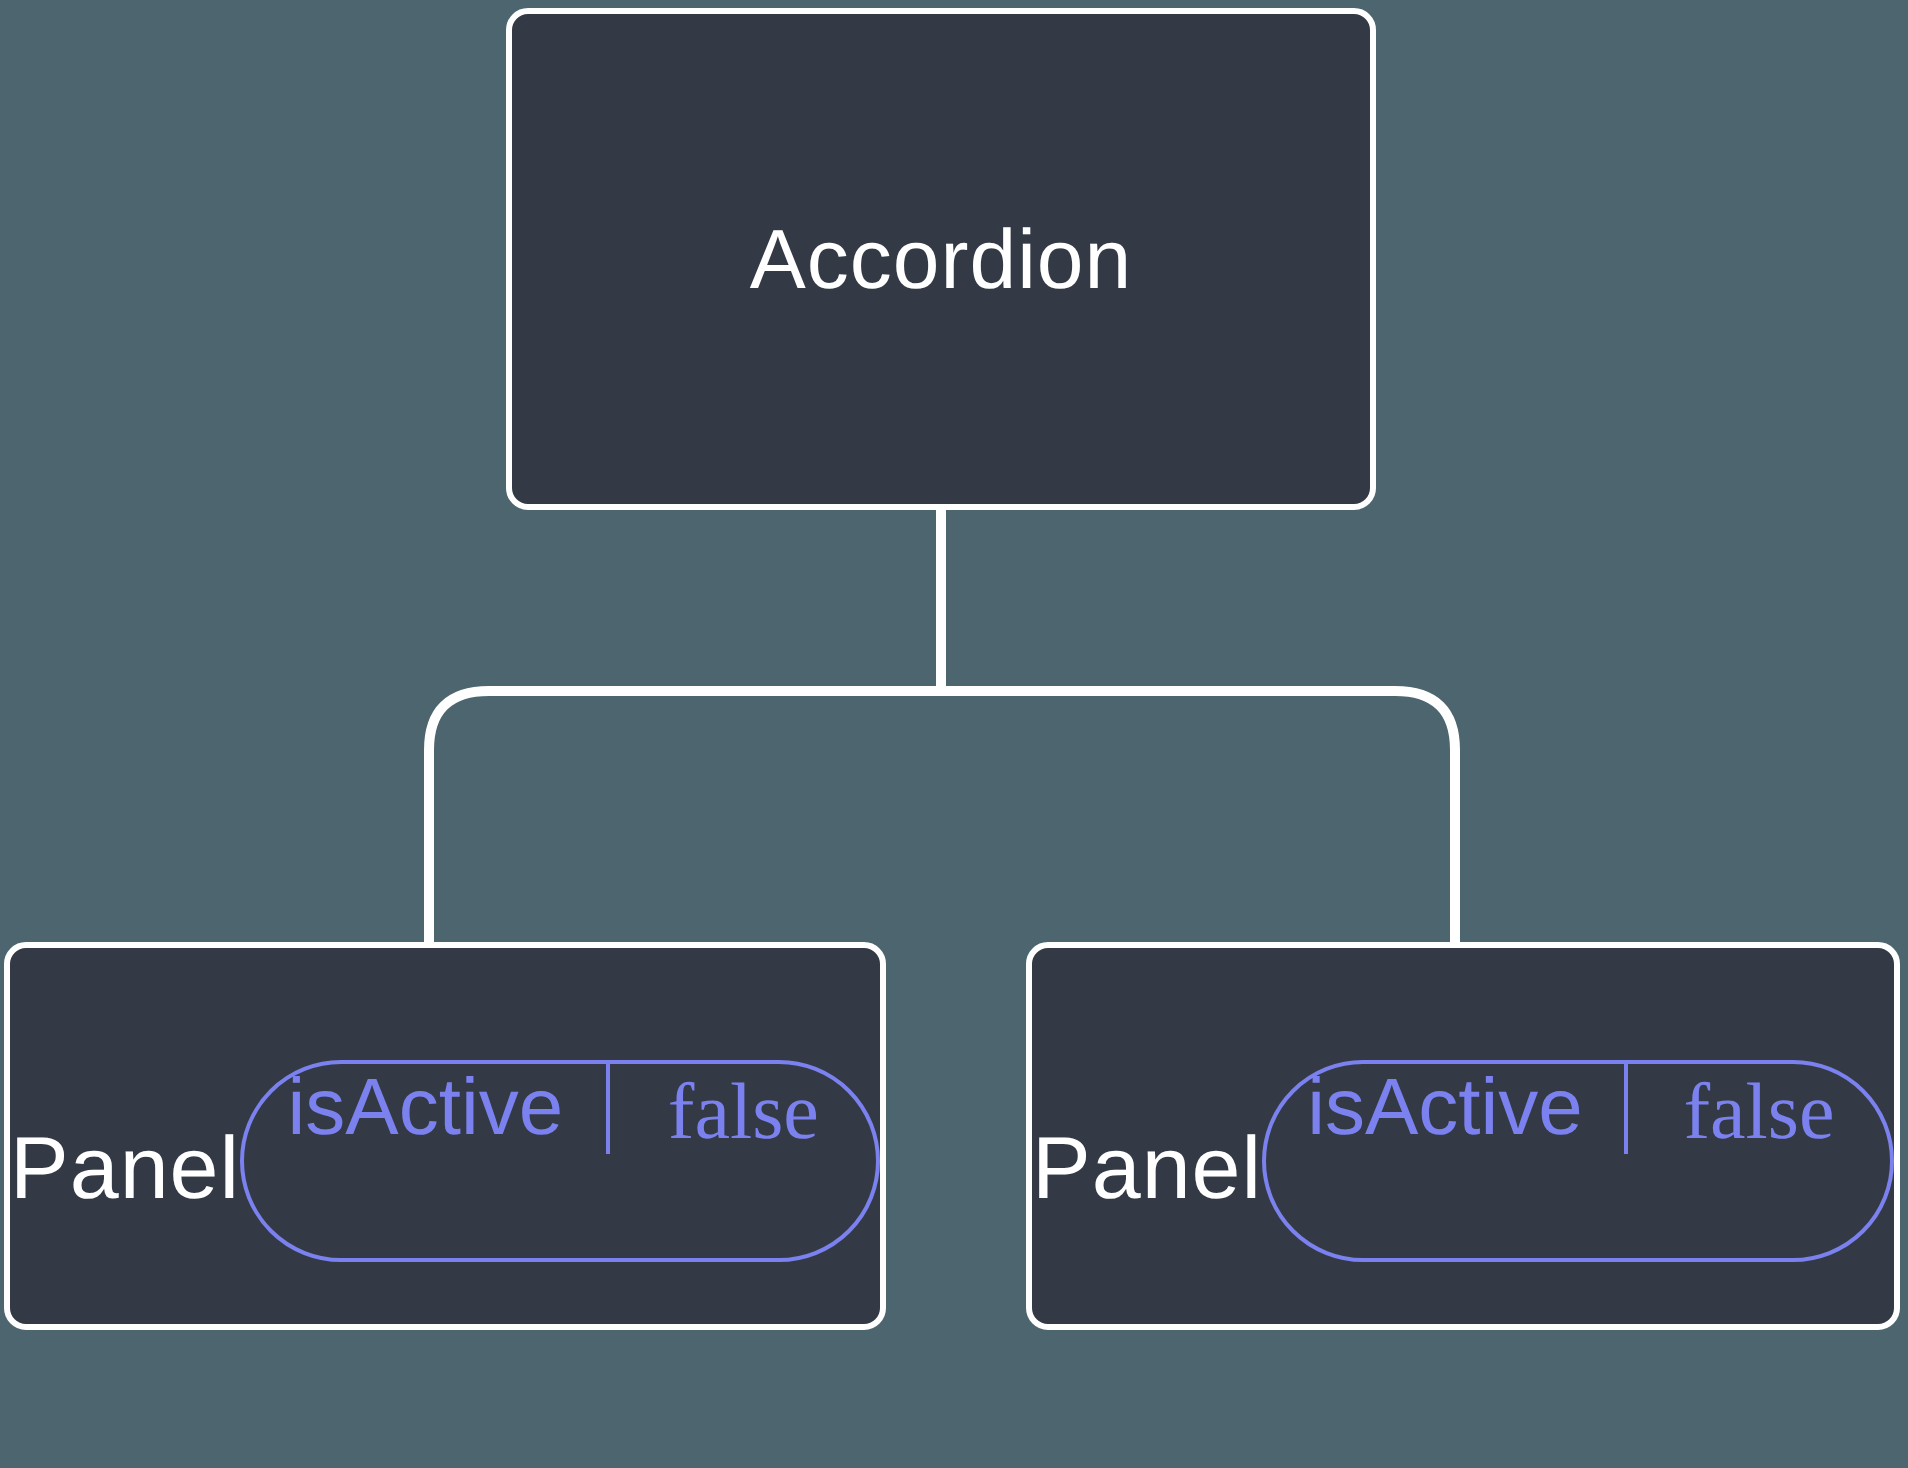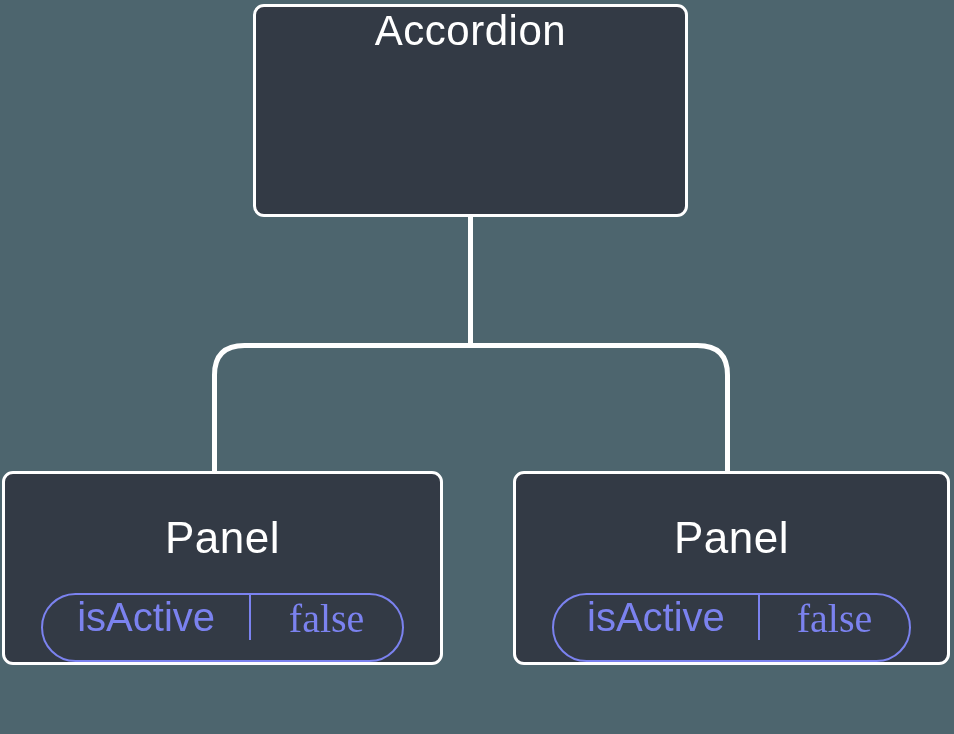--- a/index.html
+++ b/index.html
@@ -26,30 +26,30 @@
     pointer-events:none;
   }
   .node{
     position:absolute;
     background:var(--node-fill);
     border:3px solid var(--node-border);
     border-radius:11px;
     color:var(--node-text);
   }
   .node-root{
-    left:253px;top:4px;width:435px;height:213px;
-    display:flex;align-items:flex-start;justify-content:center;
+    left:253px;top:4px;width:435px;height:251px;
+    display:flex;align-items:center;justify-content:center;
   }
   .root-label{
     font-size:42px;font-weight:500;letter-spacing:0.5px;
     color:var(--node-text);
   }
   .node-panel{
     top:471px;height:194px;
-    display:flex;flex-direction:column;align-items:center;
+    display:flex;flex-direction:row;align-items:center;
   }
   .node-panel-left{left:2px;width:441px;}
   .node-panel-right{left:513px;width:437px;}
   .panel-title{
     margin-top:33px;
     font-size:44px;font-weight:500;letter-spacing:0.5px;
     line-height:62px;
     color:var(--node-text);
     text-align:center;
   }

